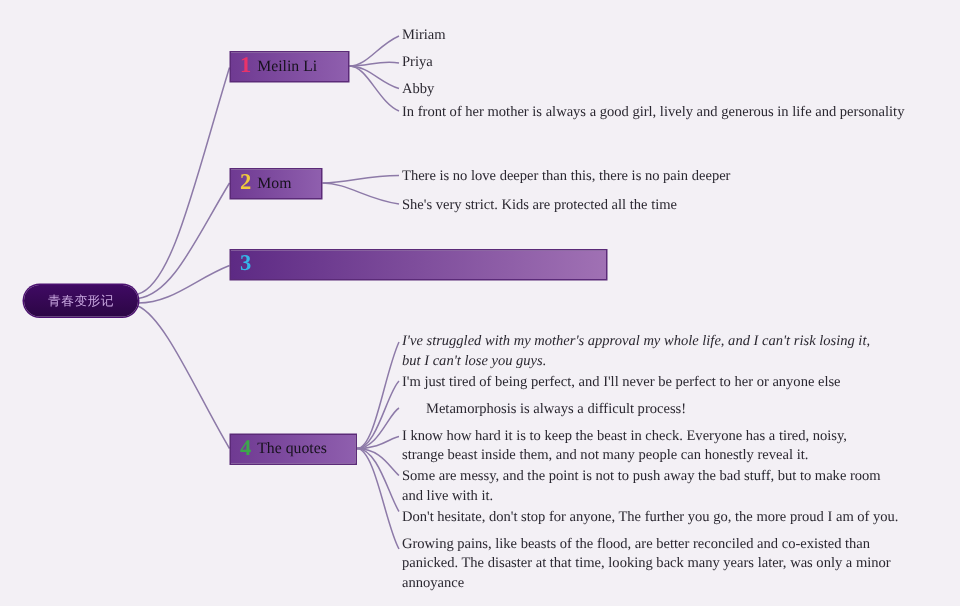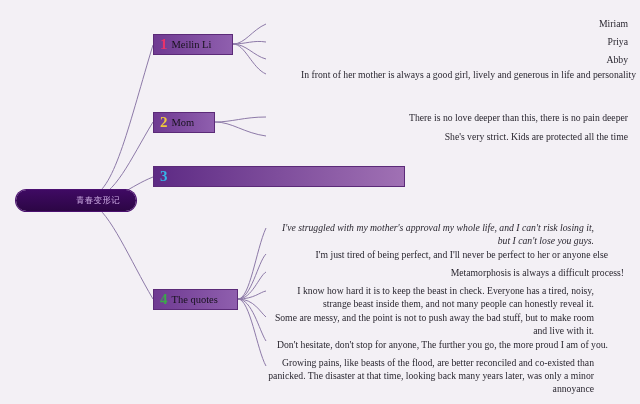--- a/index.html
+++ b/index.html
@@ -27,21 +27,20 @@
     left: 16px;
     top: 190px;
     width: 76px;
     height: 21px;
     border-radius: 11px;
     background: linear-gradient(180deg, #3f0a63 0%, #2c0645 100%);
     box-shadow: 0 0 0 1px #4b1070;
     display: flex;
     align-items: center;
     justify-content: center;
-    padding-left: 44px;
   }
   .root-label {
     color: #c9a8e0;
     font-size: 8.5px;
     letter-spacing: .3px;
     white-space: nowrap;
     font-family: "DejaVu Sans", sans-serif;
   }
   
   .branch {
@@ -80,21 +79,21 @@
   #branch-4 {
     left: 153px; top: 289px; width: 85px;
     background: linear-gradient(90deg, #6f3a92 0%, #8f5fae 100%);
   }
   
   .leaf {
     position: absolute;
     color: #2a2730;
     font-size: 9.7px;
     line-height: 13.5px;
-    text-align: right;
+    text-align: left;
   }
   .leaf.two-line { line-height: 13px; }
 </style>
 </head>
 <body>
 
 <div id="canvas">
 
   <svg id="wires" viewBox="0 0 640 404">
     <g fill="none" stroke="#8d7aa8" stroke-width="1">

